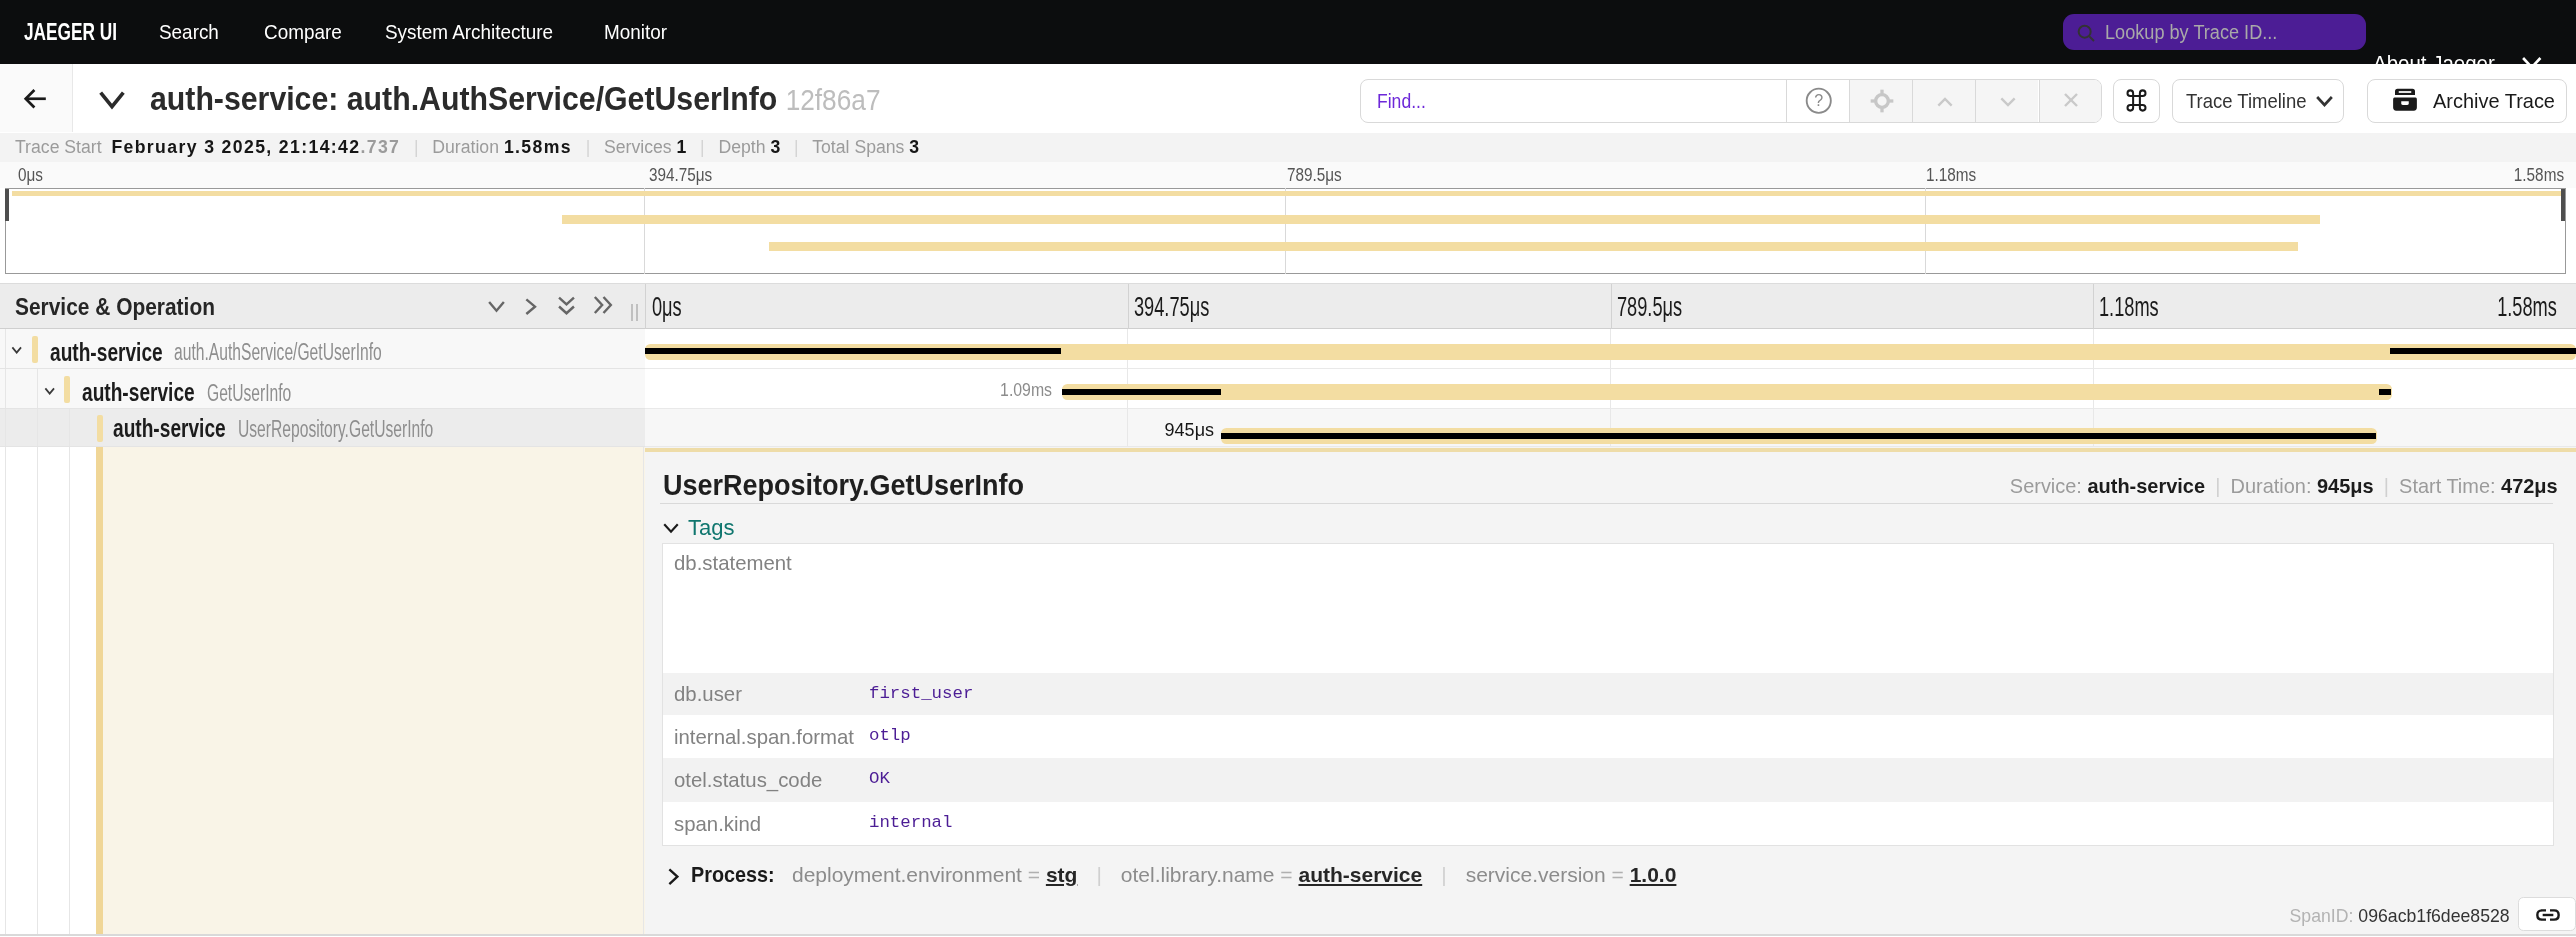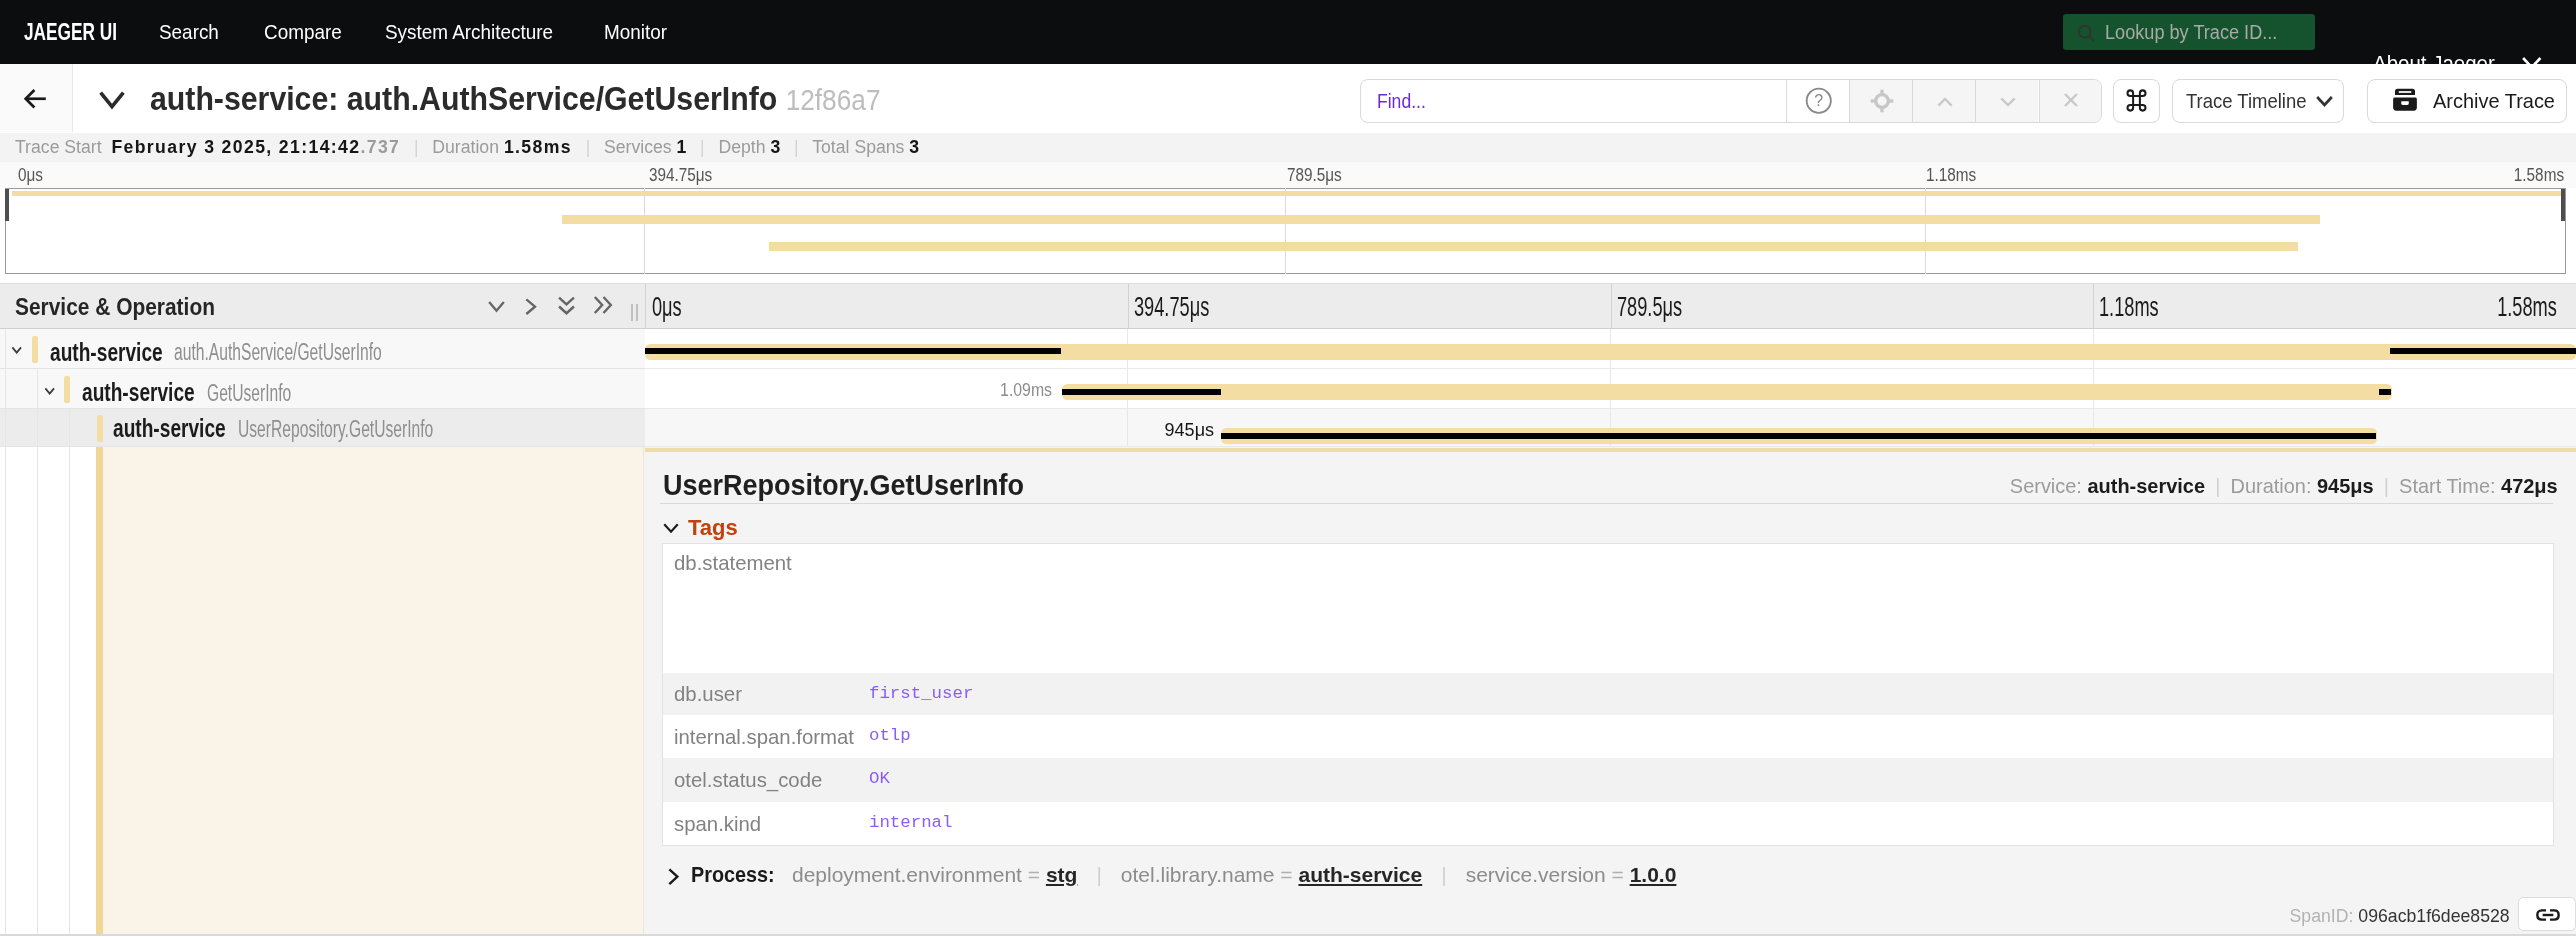--- a/index.html
+++ b/index.html
@@ -5,21 +5,21 @@
   * { margin:0; padding:0; box-sizing:border-box; }
   html,body { width:2576px; height:937px; background:#fff; font-family:"Liberation Sans", sans-serif; overflow:hidden; }
   .abs { position:absolute; }
   .tx { display:inline-block; transform-origin:0 50%; white-space:nowrap; }
   .txr { display:inline-block; transform-origin:100% 50%; white-space:nowrap; }
   #page { position:relative; width:2576px; height:937px; overflow:hidden; }
   
   #nav { position:absolute; left:0; top:0; width:2576px; height:64px; background:#0c0d0e; }
   #nav .logo { position:absolute; left:24px; top:0; height:64px; line-height:64px; color:#fff; font-size:23px; font-weight:bold; }
   #nav .lnk { position:absolute; top:0; height:64px; line-height:64px; color:#fff; font-size:21px; }
-  #navsearch { position:absolute; left:2063px; top:14px; width:252px; height:36px; background:#14532d; border-radius:3px; }
+  #navsearch { position:absolute; left:2063px; top:14px; width:303px; height:36px; background:#4c1d95; border-radius:11px; }
   #navsearch .ph { position:absolute; left:42px; top:0; height:36px; line-height:36px; color:#a9a9a9; font-size:19.5px; }
   #about { position:absolute; left:2373px; top:0; height:64px; line-height:64px; color:#fff; font-size:22px;margin-top:32px; }
   
   #phdr { position:absolute; left:0; top:64px; width:2576px; height:70px; background:#fff; border-bottom:1.3px solid #ececec; }
   #backcol { position:absolute; left:0; top:0; width:73px; height:68px; background:#fafafa; border-right:1.3px solid #e8e8e8; }
   #ptitle { position:absolute; left:150px; top:0; height:68px; line-height:68px; font-size:34px; font-weight:bold; color:#2b2b2b; white-space:nowrap; }
   #ptitle .hash { color:#bdbdbd; font-weight:400; font-size:29.5px; }
   .hbtn { position:absolute; top:14.8px; height:44px; background:#fff; border:1.3px solid #d9d9d9; border-radius:8px; }
   #findgrp { position:absolute; left:1360px; top:14.8px; width:742px; height:44px; border:1.3px solid #d9d9d9; border-radius:8px; background:#fff; }
   #findgrp .cell { position:absolute; top:0; height:42px; border-left:1.3px solid #d9d9d9; background:#f5f5f5; }
@@ -60,26 +60,26 @@
   #detail { position:absolute; left:0; top:447px; width:2576px; height:488px; }
   #detail-left { position:absolute; left:0; top:0; width:645px; height:488px; background:#fff; }
   #detail-cream { position:absolute; left:103px; top:0; width:542px; height:488px; background:#f9f4e7; }
   #detail-right { position:absolute; left:645px; top:0; width:1931px; height:488px; background:#f4f4f4; }
   #accent { position:absolute; left:645px; top:0.7px; width:1931px; height:4.7px; background:#eedca8; }
   #dtitle { position:absolute; left:663px; top:21px; font-size:30px; font-weight:bold; color:#1f1f1f; line-height:34px; transform:scaleX(.9); transform-origin:0 50%; }
   #dmeta { position:absolute; right:18px; top:27px; font-size:21px; color:#9b9b9b; white-space:nowrap; transform:scaleX(.95); transform-origin:100% 50%; }
   #dmeta b { color:#1c1c1c; }
   #dmeta .sep { color:#d0d0d0; padding:0 10.7px; }
   #dsep { position:absolute; left:660px; top:56px; width:1893px; height:1.3px; background:#d9d9d9; }
-  #tagshdr { position:absolute; left:688px; top:68px; font-size:22px; font-weight:bold; color:#c2410c; }
+  #tagshdr { position:absolute; left:688px; top:68px; font-size:22px; font-weight:normal; color:#0f766e; }
   #tagtable { position:absolute; left:662px; top:96px; width:1892px; border:1.3px solid #e2e2e2; background:#fff; }
   .tagrow { position:relative; width:100%; }
   .tagrow.alt { background:#f2f2f2; }
   .tkey { position:absolute; left:10.7px; font-size:21px; color:#828282; transform:scaleX(.97); transform-origin:0 50%; }
-  .tval { position:absolute; left:206px; font-family:"Liberation Mono", monospace; font-size:17.4px; color:#8b5cf6; }
+  .tval { position:absolute; left:206px; font-family:"Liberation Mono", monospace; font-size:17.4px; color:#4c1d95; }
   #sql { position:absolute; left:374px; top:27.5px; font-family:"Liberation Mono", monospace; font-size:17.4px; color:#067a7d; line-height:23px; }
   #process { position:absolute; left:691px; top:415px; font-size:21px; color:#8c8c8c; white-space:nowrap; }
   #process .plbl { font-size:22px; font-weight:bold; color:#1a1a1a; display:inline-block; transform:scaleX(.9); transform-origin:0 50%; }
   #process b { color:#262626;text-decoration:underline; }
   #process .sep { color:#d0d0d0; padding:0 19px; }
   #spanid { position:absolute; right:66px; top:458px; font-size:19px; color:#b3b3b3; transform:scaleX(.93); transform-origin:100% 50%; }
   #spanid b { color:#333; font-weight:400; }
   #linkbtn { position:absolute; left:2518px; top:450px; width:58px; height:34px; background:#fff; border:1.3px solid #dcdcdc; border-radius:5.4px; }
   #detail-border { position:absolute; left:0; top:487px; width:2576px; height:2px; background:#d9d9d9; }
   svg { display:block; }

